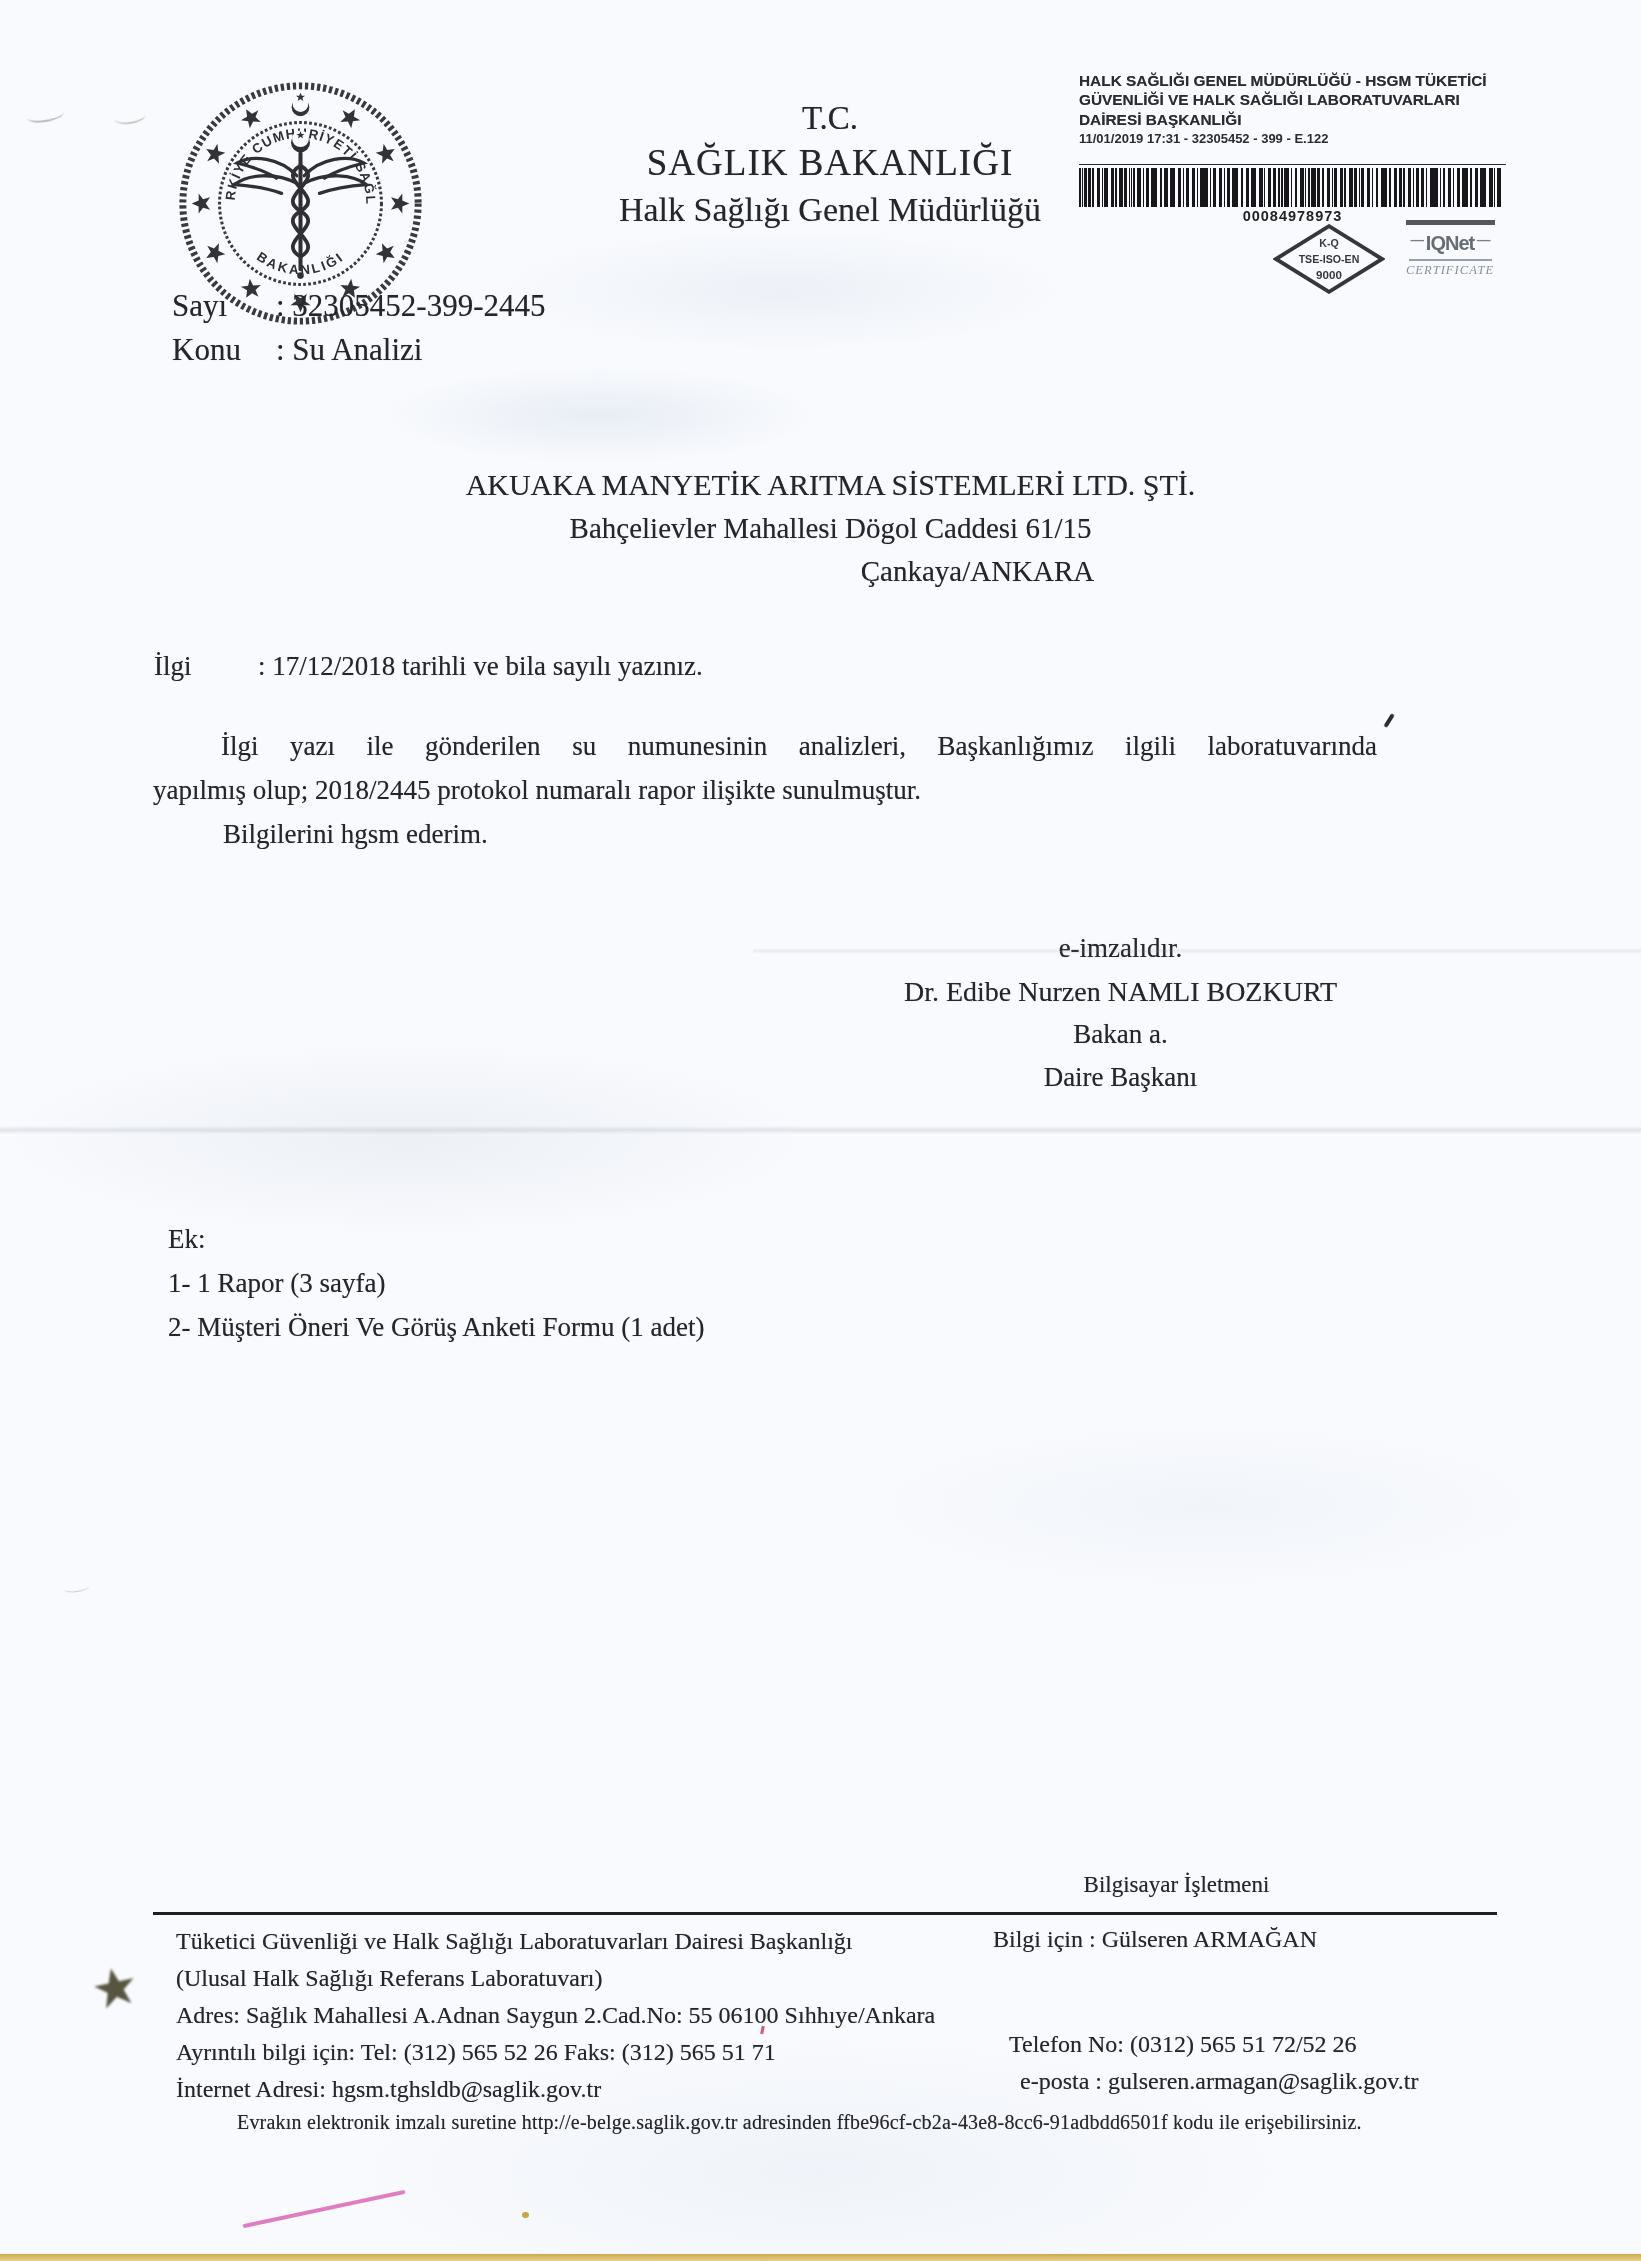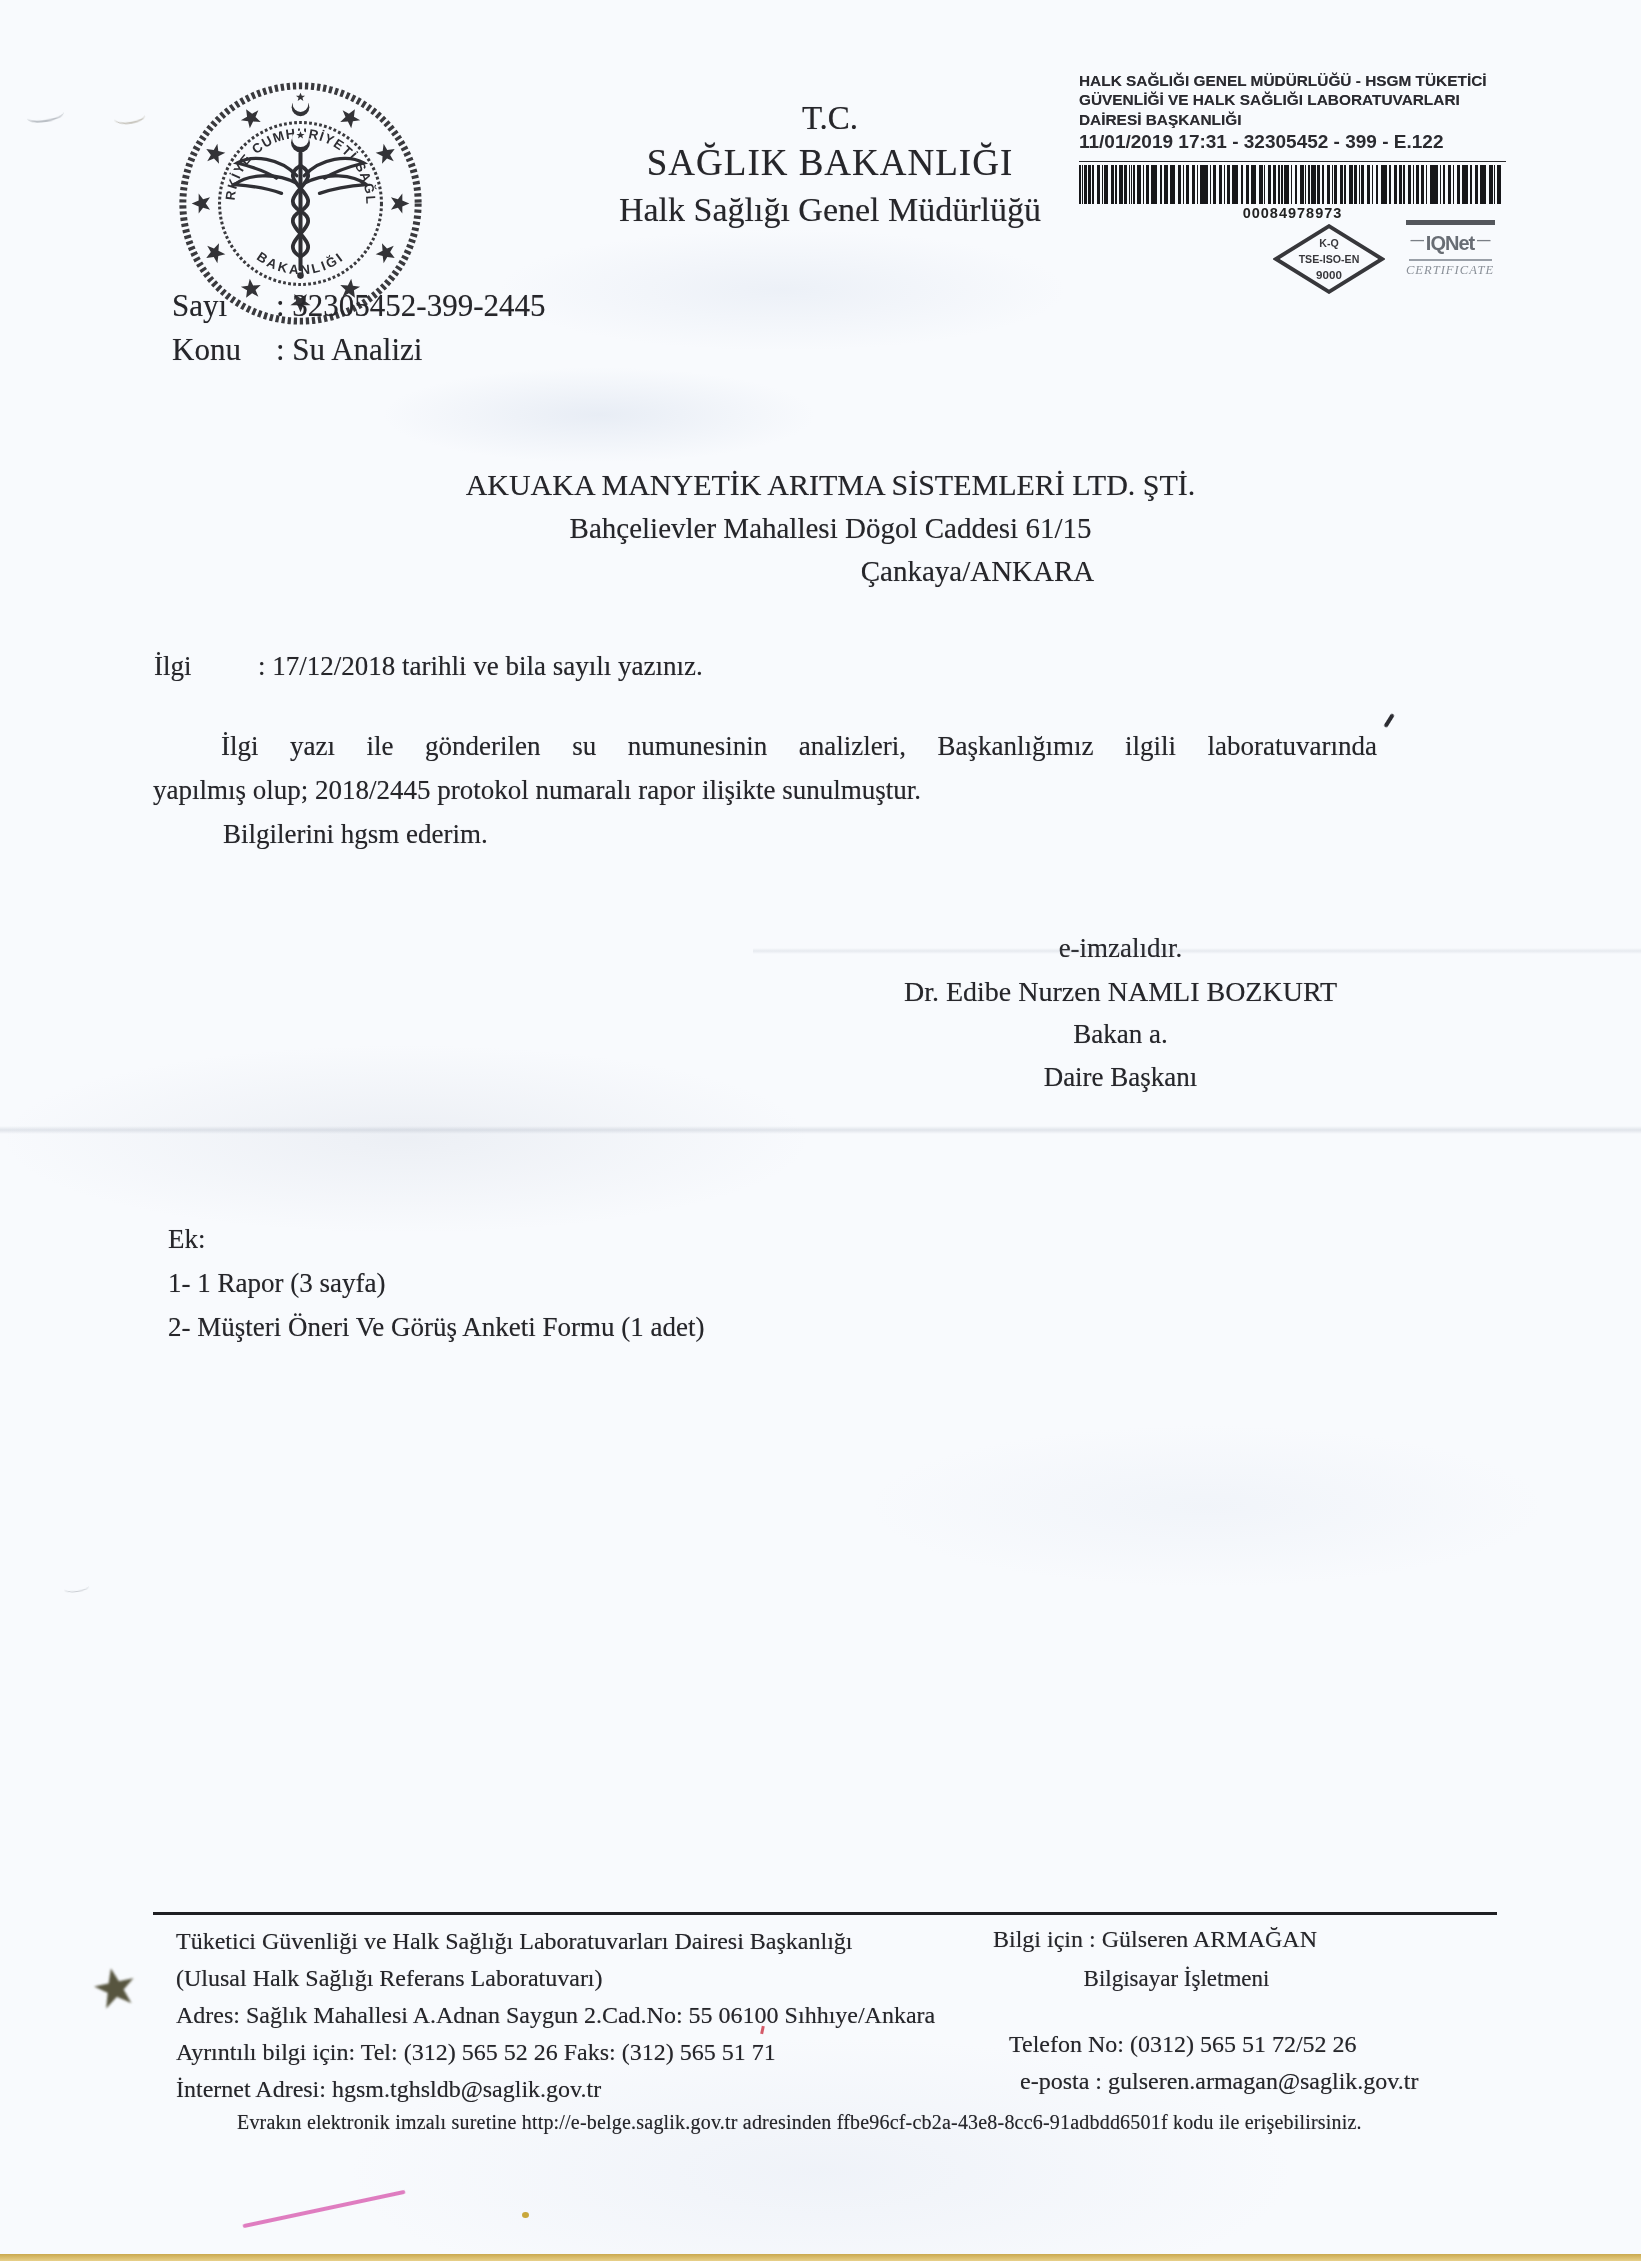--- a/index.html
+++ b/index.html
@@ -19,21 +19,21 @@
   .sans{font-family:"Liberation Sans",sans-serif;}
 
   
   .title-block{left:579px; top:97px; width:502px; text-align:center;}
   .title-tc{font-size:33px; line-height:42px;}
   .title-ministry{font-size:37px; line-height:48px; letter-spacing:1px;}
   .title-directorate{font-size:34px; line-height:46px;}
 
   .docinfo{left:1079px; top:71px; width:427px;}
   .dept-line{font-size:15.4px; font-weight:bold; line-height:19.3px; color:#2b2b30; text-shadow:0 0 0.6px rgba(30,30,40,.5);}
-  .doc-date{font-size:19px; font-weight:bold; color:#2b2b30; margin-top:1.9px; padding-bottom:8px; border-bottom:1.9px solid #2a2a2e;}
+  .doc-date{font-size:13px; font-weight:bold; color:#2b2b30; margin-top:1.9px; padding-bottom:18px; border-bottom:1.9px solid #2a2a2e;}
   .barcode{margin-top:2.9px; height:39px; width:423px;
     background-image:
       repeating-linear-gradient(90deg,#17171a 0 1.9px,transparent 1.9px 4.8px,#17171a 4.8px 7.7px,transparent 7.7px 9.7px,#17171a 9.7px 10.6px,transparent 10.6px 13.5px),
       repeating-linear-gradient(90deg,transparent 0 2.9px,#17171a 2.9px 3.9px,transparent 3.9px 8.7px,#17171a 8.7px 11.6px,transparent 11.6px 16.4px);
   }
   .barcode-num{text-align:center; font-size:14.5px; font-weight:bold; letter-spacing:1px; color:#222; margin-top:1px;}
 
   .tse{left:1273px; top:224px;}
   .iqnet{left:1392px; top:220px; width:116px; text-align:center; filter:blur(0.4px);}
   .iqnet-bar{height:4.8px; background:#54575c; width:89px; margin:0 auto;}
@@ -61,21 +61,21 @@
 
   .signature{left:850px; top:927px; width:541px; text-align:center; font-size:27px; line-height:43px;}
   .sig-name{font-size:28px;}
 
   .ek{left:168px; top:1217px; font-size:27px; line-height:44px;}
 
   
   .footer-rule{left:153px; top:1912px; width:1344px; height:2.9px; background:#1f1f23;}
   .footer-left{left:176px; top:1923px; font-size:24px; line-height:37px;}
   .f-person{left:993px; top:1926px; font-size:24px;}
-  .f-role{left:993px; top:1966px; width:367px; text-align:center; font-size:23px;}
+  .f-role{left:993px; top:1872px; width:367px; text-align:center; font-size:23px;}
   .f-phone{left:1009px; top:2031px; font-size:24px;}
   .f-email{left:1020px; top:2068px; font-size:24px;}
 
   .legal-1{left:237px; top:2111px; font-size:20px; letter-spacing:0.2px;}
   .legal-2{left:237px; top:2149px; font-size:20px; letter-spacing:0.2px;}
 
   .star-stamp{left:93px; top:1966px; filter:blur(0.8px); transform:rotate(-12deg);}
 
   
   .pencil-1{left:27px; top:108px; width:37px; height:11.6px; border-bottom:2.9px solid #9aa0a8; border-radius:0 0 60% 40%; transform:rotate(-6deg); opacity:.65; filter:blur(0.6px);}

